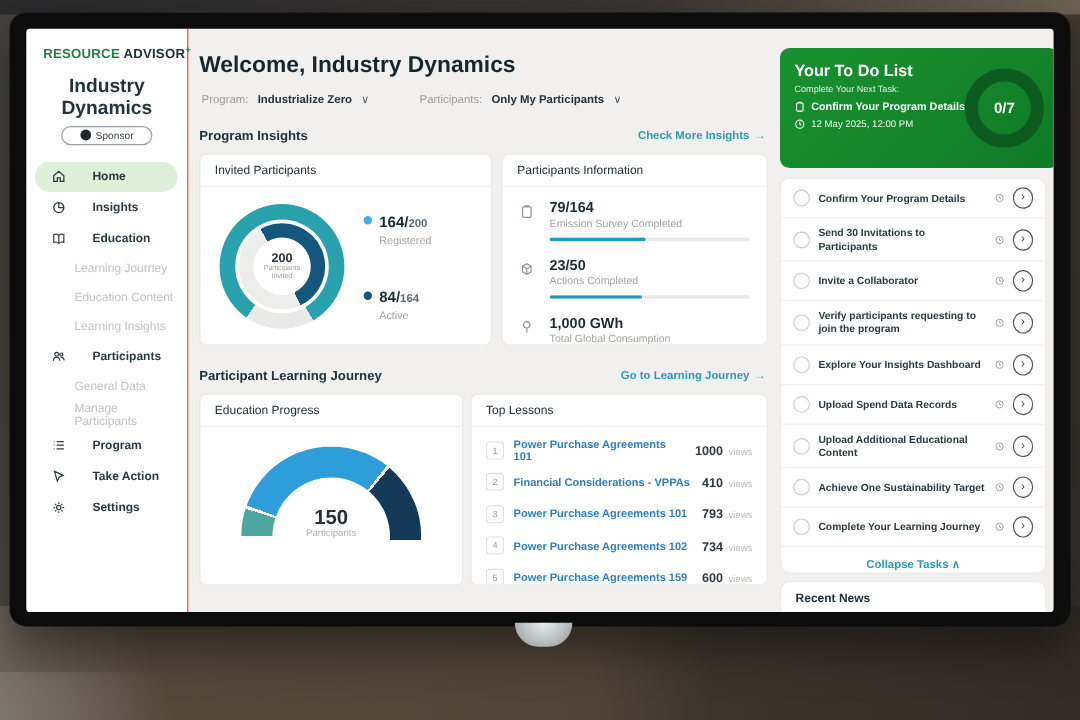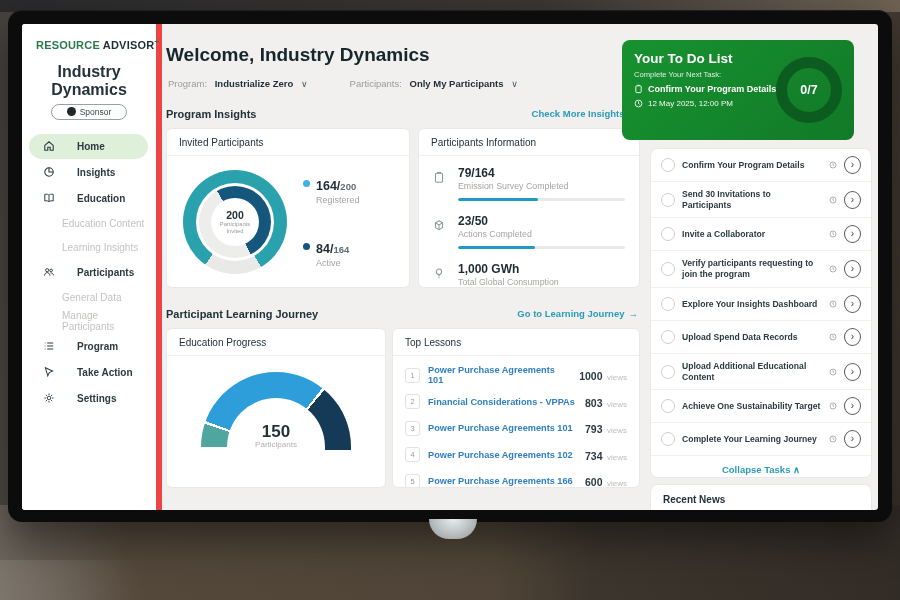--- a/index.html
+++ b/index.html
@@ -11,21 +11,21 @@
   .bg-bottom-light{position:absolute;left:0;top:560px;width:200px;height:40px;
     background:linear-gradient(75deg,#8b8379 0%,rgba(139,131,121,0) 70%);opacity:.55;}
   .bg-top{position:absolute;left:0;top:0;width:900px;height:12px;background:linear-gradient(90deg,#2a2a2c,#3a3633 60%,#6e6254);}
   .monitor{position:absolute;left:8px;top:10px;width:884px;height:512px;background:#0c0c0d;border-radius:14px;
     box-shadow:0 18px 40px rgba(0,0,0,.45), inset 0 1px 0 rgba(255,255,255,.08);}
   .stand{position:absolute;left:429px;top:519px;width:48px;height:20px;border-radius:0 0 26px 26px;
     background:radial-gradient(ellipse at 50% 0%,#e8ecec 0%,#c2c7c8 45%,#8f9496 100%);}
   .screen{position:absolute;left:22px;top:24px;width:856px;height:486px;background:#f1f0ee;border-radius:3px;overflow:hidden;}
 
   
-  .sidebar{position:absolute;left:0;top:0;width:134px;height:560px;background:#ffffff;border-right:6px solid #ef4444;}
+  .sidebar{position:absolute;left:0;top:0;width:134px;height:560px;background:#ffffff;border-right:1px solid #ef4444;}
   .logo{padding:13px 0 0 14px;font-size:11px;font-weight:bold;letter-spacing:.2px;white-space:nowrap;}
   .logo .g{color:#2c7a4b;}
   .logo .d{color:#1f2f37;}
   .logo .plus{color:#2c7a4b;font-size:8px;vertical-align:super;}
   .org{margin-top:12px;text-align:center;font-size:16px;font-weight:bold;color:#24333a;}
   .sponsor{margin:5px auto 0 auto;width:62px;border:1px solid #9aa0a2;border-radius:11px;padding:2px 6px;
     display:flex;align-items:center;gap:4px;justify-content:center;}
   .sponsor .dotic{width:9px;height:9px;border-radius:50%;background:#20282c;flex:0 0 auto;}
   .sponsor span{font-size:8.5px;color:#39454b;}
   .nav{margin-top:14px;}
@@ -89,21 +89,21 @@
   
   .lessons-body{padding:6px 12px;}
   .lesson{display:flex;align-items:center;gap:8px;height:26.5px;}
   .rank{width:13px;height:13px;border:1px solid #e2e2e0;border-radius:3px;font-size:7.5px;color:#9a9a98;
     display:flex;align-items:center;justify-content:center;flex:0 0 auto;}
   .ltitle{flex:1;font-size:9.2px;font-weight:bold;color:#2f7fc0;cursor:pointer;}
   .lviews b{font-size:10.5px;color:#2b3a40;}
   .lviews span{font-size:8px;color:#bcbcba;}
 
   
-  .todo-card{position:absolute;left:600px;top:16px;width:232px;height:100px;border-radius:8px;
+  .todo-card{position:absolute;left:628px;top:16px;width:232px;height:100px;border-radius:8px;
     background:linear-gradient(135deg,#189230 0%,#117a27 100%);color:#fff;}
   .todo-inner{padding:11px 12px;}
   .todo-title{font-size:13.5px;font-weight:bold;}
   .todo-sub{font-size:7.6px;opacity:.85;margin-top:4px;}
   .todo-task{display:flex;align-items:center;gap:5px;font-size:9px;font-weight:bold;margin-top:5px;}
   .todo-date{display:flex;align-items:center;gap:5px;font-size:8px;margin-top:5px;opacity:.95;}
   .todo-ring{position:absolute;right:12px;top:17px;width:44px;height:44px;border:11px solid #0b5c1e;border-radius:50%;
     display:flex;align-items:center;justify-content:center;}
   .todo-ring span{font-size:12.5px;font-weight:bold;}
 
@@ -157,20 +157,23 @@
           <span>Insights</span>
         </div>
         <div class="nav-item">
           <svg width="12" height="12" viewBox="0 0 20 20" fill="none" stroke="#2b3a40" stroke-width="1.6">
               <path d="M3 4 C6 3 9 4 10 5.5 C11 4 14 3 17 4 V15 C14 14 11 15 10 16.5 C9 15 6 14 3 15 Z"></path>
               <path d="M10 5.5 V16.5"></path>
             </svg>
           <span>Education</span>
         </div>
         <div class="nav-item sub">
+            <span>Learning Journey</span>
+          </div>
+        <div class="nav-item sub">
             <span>Education Content</span>
           </div>
         <div class="nav-item sub">
             <span>Learning Insights</span>
           </div>
         <div class="nav-item">
           <svg width="12" height="12" viewBox="0 0 20 20" fill="none" stroke="#2b3a40" stroke-width="1.6">
               <circle cx="7" cy="7" r="2.6"></circle>
               <circle cx="13.5" cy="7.5" r="2.2"></circle>
               <path d="M2.5 16 C3 12.5 5 11 7 11 C9 11 11 12.5 11.5 16"></path>
@@ -328,35 +331,35 @@
       <div class="card-h">Top Lessons</div>
       <div class="lessons-body">
         <div class="lesson">
           <span class="rank">1</span>
           <span class="ltitle">Power Purchase Agreements 101</span>
           <span class="lviews"><b>1000</b> <span>views</span></span>
         </div>
         <div class="lesson">
           <span class="rank">2</span>
           <span class="ltitle">Financial Considerations - VPPAs</span>
-          <span class="lviews"><b>803</b> <span>views</span></span>
+          <span class="lviews"><b>410</b> <span>views</span></span>
         </div>
         <div class="lesson">
           <span class="rank">3</span>
           <span class="ltitle">Power Purchase Agreements 101</span>
           <span class="lviews"><b>793</b> <span>views</span></span>
         </div>
         <div class="lesson">
           <span class="rank">4</span>
           <span class="ltitle">Power Purchase Agreements 102</span>
           <span class="lviews"><b>734</b> <span>views</span></span>
         </div>
         <div class="lesson">
           <span class="rank">5</span>
-          <span class="ltitle">Power Purchase Agreements 166</span>
+          <span class="ltitle">Power Purchase Agreements 159</span>
           <span class="lviews"><b>600</b> <span>views</span></span>
         </div>
       </div>
     </div>
 
     <div class="todo-card">
       <div class="todo-inner">
         <div class="todo-title">Your To Do List</div>
         <div class="todo-sub">Complete Your Next Task:</div>
         <div class="todo-task">

